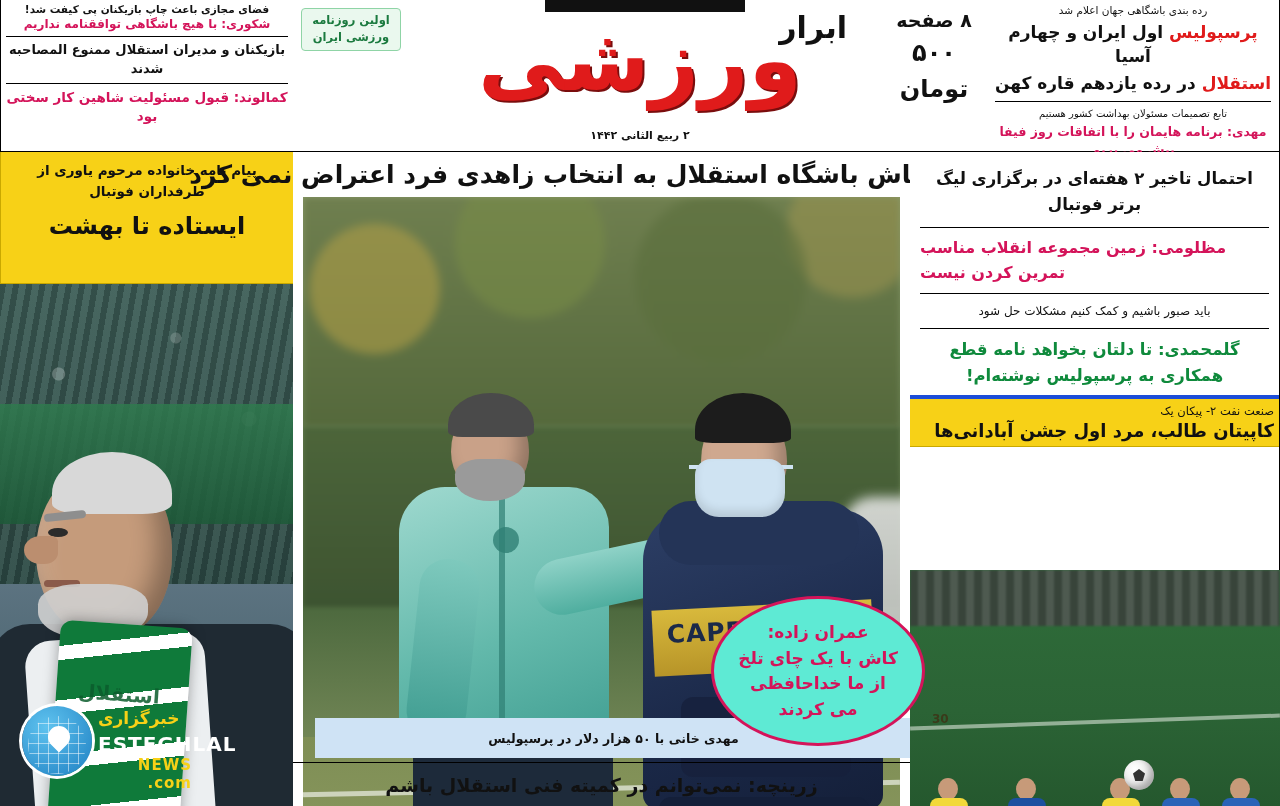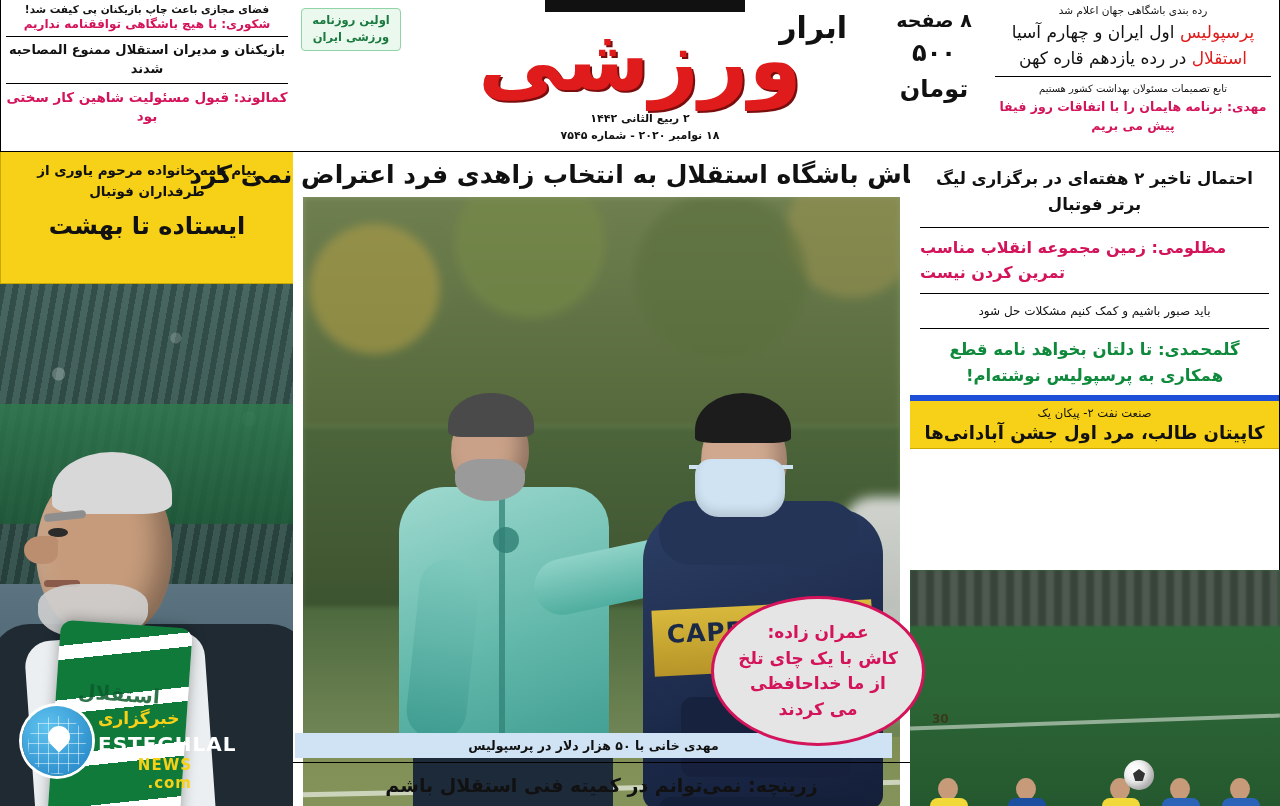--- a/index.html
+++ b/index.html
@@ -60,21 +60,21 @@
     font-size:11.5px; color:#111; line-height:1.6; font-weight:bold;
   }
   .mast-date .d2 { font-size:11px; }
 
   .mast-right {
     position:absolute; left:987px; top:0; width:293px; height:152px;
     border-right:1px solid #000; border-bottom:1px solid #000; background:#fff;
     padding:3px 6px; text-align:center;
   }
   .mr-kicker { font-size:10.5px; color:#111; line-height:1.4; }
-  .mr-head { font-size:17px; font-weight:normal; color:#111; line-height:1.45; margin-top:2px;}
+  .mr-head { font-size:17px; font-weight:bold; color:#111; line-height:1.45; margin-top:2px;}
   .mr-head .red { color:#e01b1b; }
   .mr-rule { height:1px; background:#000; margin:5px 2px; }
   .mr-kicker2 { font-size:10px; color:#111; line-height:1.4; }
   .mr-head2 { font-size:12.5px; font-weight:bold; color:#d4145a; line-height:1.5; margin-top:2px; }
 
   
   .left-col { position:absolute; left:0; top:152px; width:293px; height:654px; background:#fff; }
   .yellow-box {
     position:absolute; left:0; top:0; width:293px; height:132px;
     background:#f7d117; border-left:1px solid #c9a800; border-bottom:1px solid #c9a800;
@@ -87,50 +87,50 @@
   
   .center-col { position:absolute; left:293px; top:152px; width:617px; height:654px; background:#fff; }
   .lead-head {
     position:absolute; left:0; top:0; width:617px; height:45px;
     display:flex; align-items:center; justify-content:center;
     font-size:25px; font-weight:bold; color:#111; white-space:nowrap;
   }
   .lead-head .blue { color:#1b4f9c; }
   .center-photo { position:absolute; left:10px; top:45px; width:597px; height:690px; overflow:hidden; }
   .caption-bar {
-    position:absolute; left:2px; bottom:48px; width:597px; height:25px;
+    position:absolute; left:22px; bottom:48px; width:597px; height:40px;
     background:#cfe3f5; display:flex; align-items:center; justify-content:center;
     font-size:12.5px; color:#111; font-weight:bold;
   }
   .bottom-strip {
     position:absolute; left:0; bottom:0; width:617px; height:44px;
     border-top:1px solid #000; display:flex; align-items:center; justify-content:center;
     font-size:19px; font-weight:bold; color:#111;
   }
 
   
   .oval {
     position:absolute; left:418px; bottom:60px; width:214px; height:150px;
-    background:#e5e5e5; border:3px solid #d4145a; border-radius:50%;
+    background:#5eead4; border:3px solid #d4145a; border-radius:50%;
     display:flex; flex-direction:column; align-items:center; justify-content:center;
     text-align:center; color:#d4145a; font-weight:bold; font-size:17px; line-height:1.5;
     z-index:5;
   }
 
   
   .right-col { position:absolute; left:910px; top:152px; width:370px; height:654px; background:#fff; border-right:1px solid #000;}
   .rc-pad { padding:6px 10px; }
   .rc-sub { font-size:16.5px; font-weight:bold; color:#111; line-height:1.6; text-align:center; margin-top:8px; }
   .rule { height:1px; background:#000; margin:8px 0; }
   .rc-head-pink { font-size:16px; font-weight:bold; color:#d4145a; line-height:1.55; text-align:left; }
   .rc-small { font-size:12px; color:#111; line-height:1.5; text-align:center; }
   .rc-head-green { font-size:16.5px; font-weight:bold; color:#0f8a3c; line-height:1.55; text-align:center; }
   .yellow-strip {
-    background:#f7d117; border-top:6px solid #1d4ed8; border-bottom:1px solid #c9a800;
-    padding:5px 5px; text-align:center;
+    background:#f7d117; border-top:4px solid #1d4ed8; border-bottom:1px solid #c9a800;
+    padding:5px 5px; text-align:right;
   }
   .ys-kicker { font-size:11.5px; color:#111; }
   .ys-head { font-size:18px; font-weight:bold; color:#111; margin-top:2px; }
   .right-photo { position:absolute; left:0; bottom:0; width:370px; height:236px; overflow:hidden; }
 
   
   .ph { position:absolute; inset:0; }
 
   
   .lp-bg { position:absolute; inset:0; background:linear-gradient(180deg,#4c6a7a 0%,#6b8090 35%,#3f5a63 100%); }
@@ -279,21 +279,20 @@
         <div class="p2">۵۰۰ تومان</div>
       </div>
       <div class="first-daily">اولین روزنامه ورزشی ایران</div>
       <div class="logo-wrap">
         <div class="logo-band"></div>
         <div class="logo-abrar">ابرار</div>
         <div class="logo-varzeshi">ورزشی</div>
       </div>
       <div class="mast-date">
         <div class="d2">۲ ربیع الثانی ۱۴۴۲</div>
-        <div class="d2">۱۸ نوامبر ۲۰۲۰ - شماره ۷۵۴۵</div>
       </div>
     </div>
 
     <div class="mast-right">
       <div class="mr-kicker">رده بندی باشگاهی جهان اعلام شد</div>
       <div class="mr-head">
         <span class="red">پرسپولیس</span>
         <span>اول ایران و چهارم آسیا</span>
       </div>
       <div class="mr-head">

